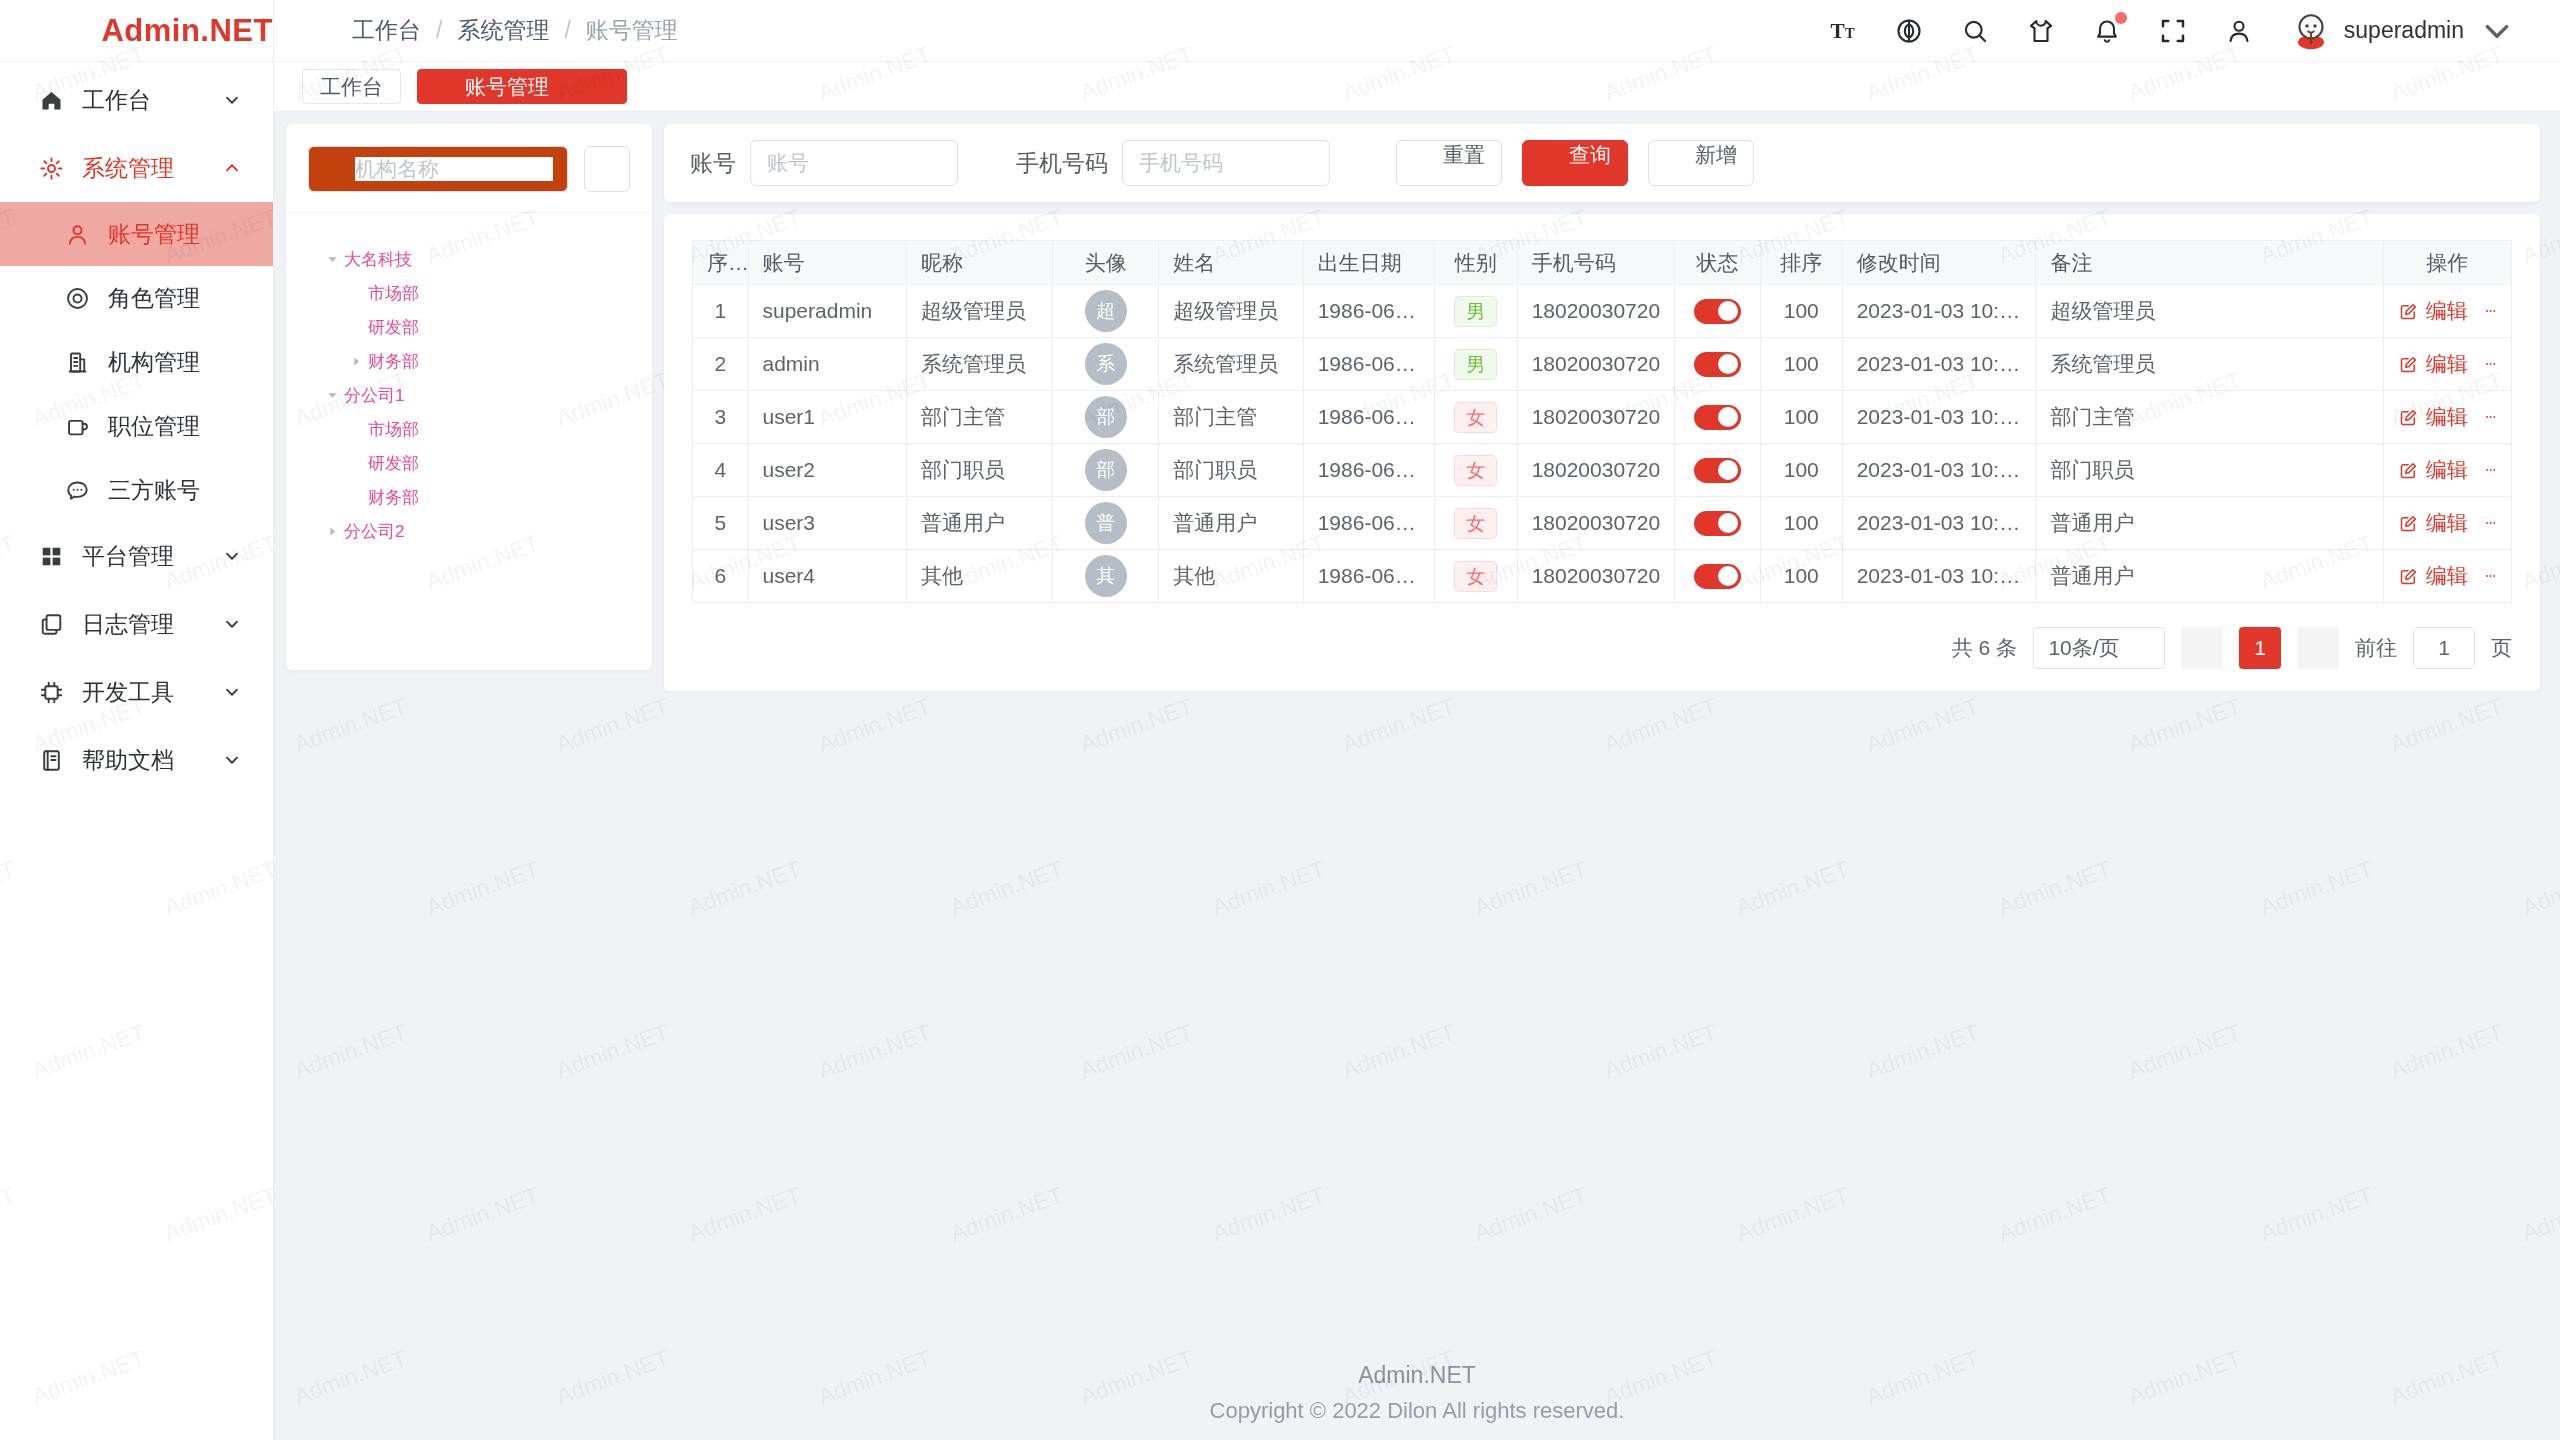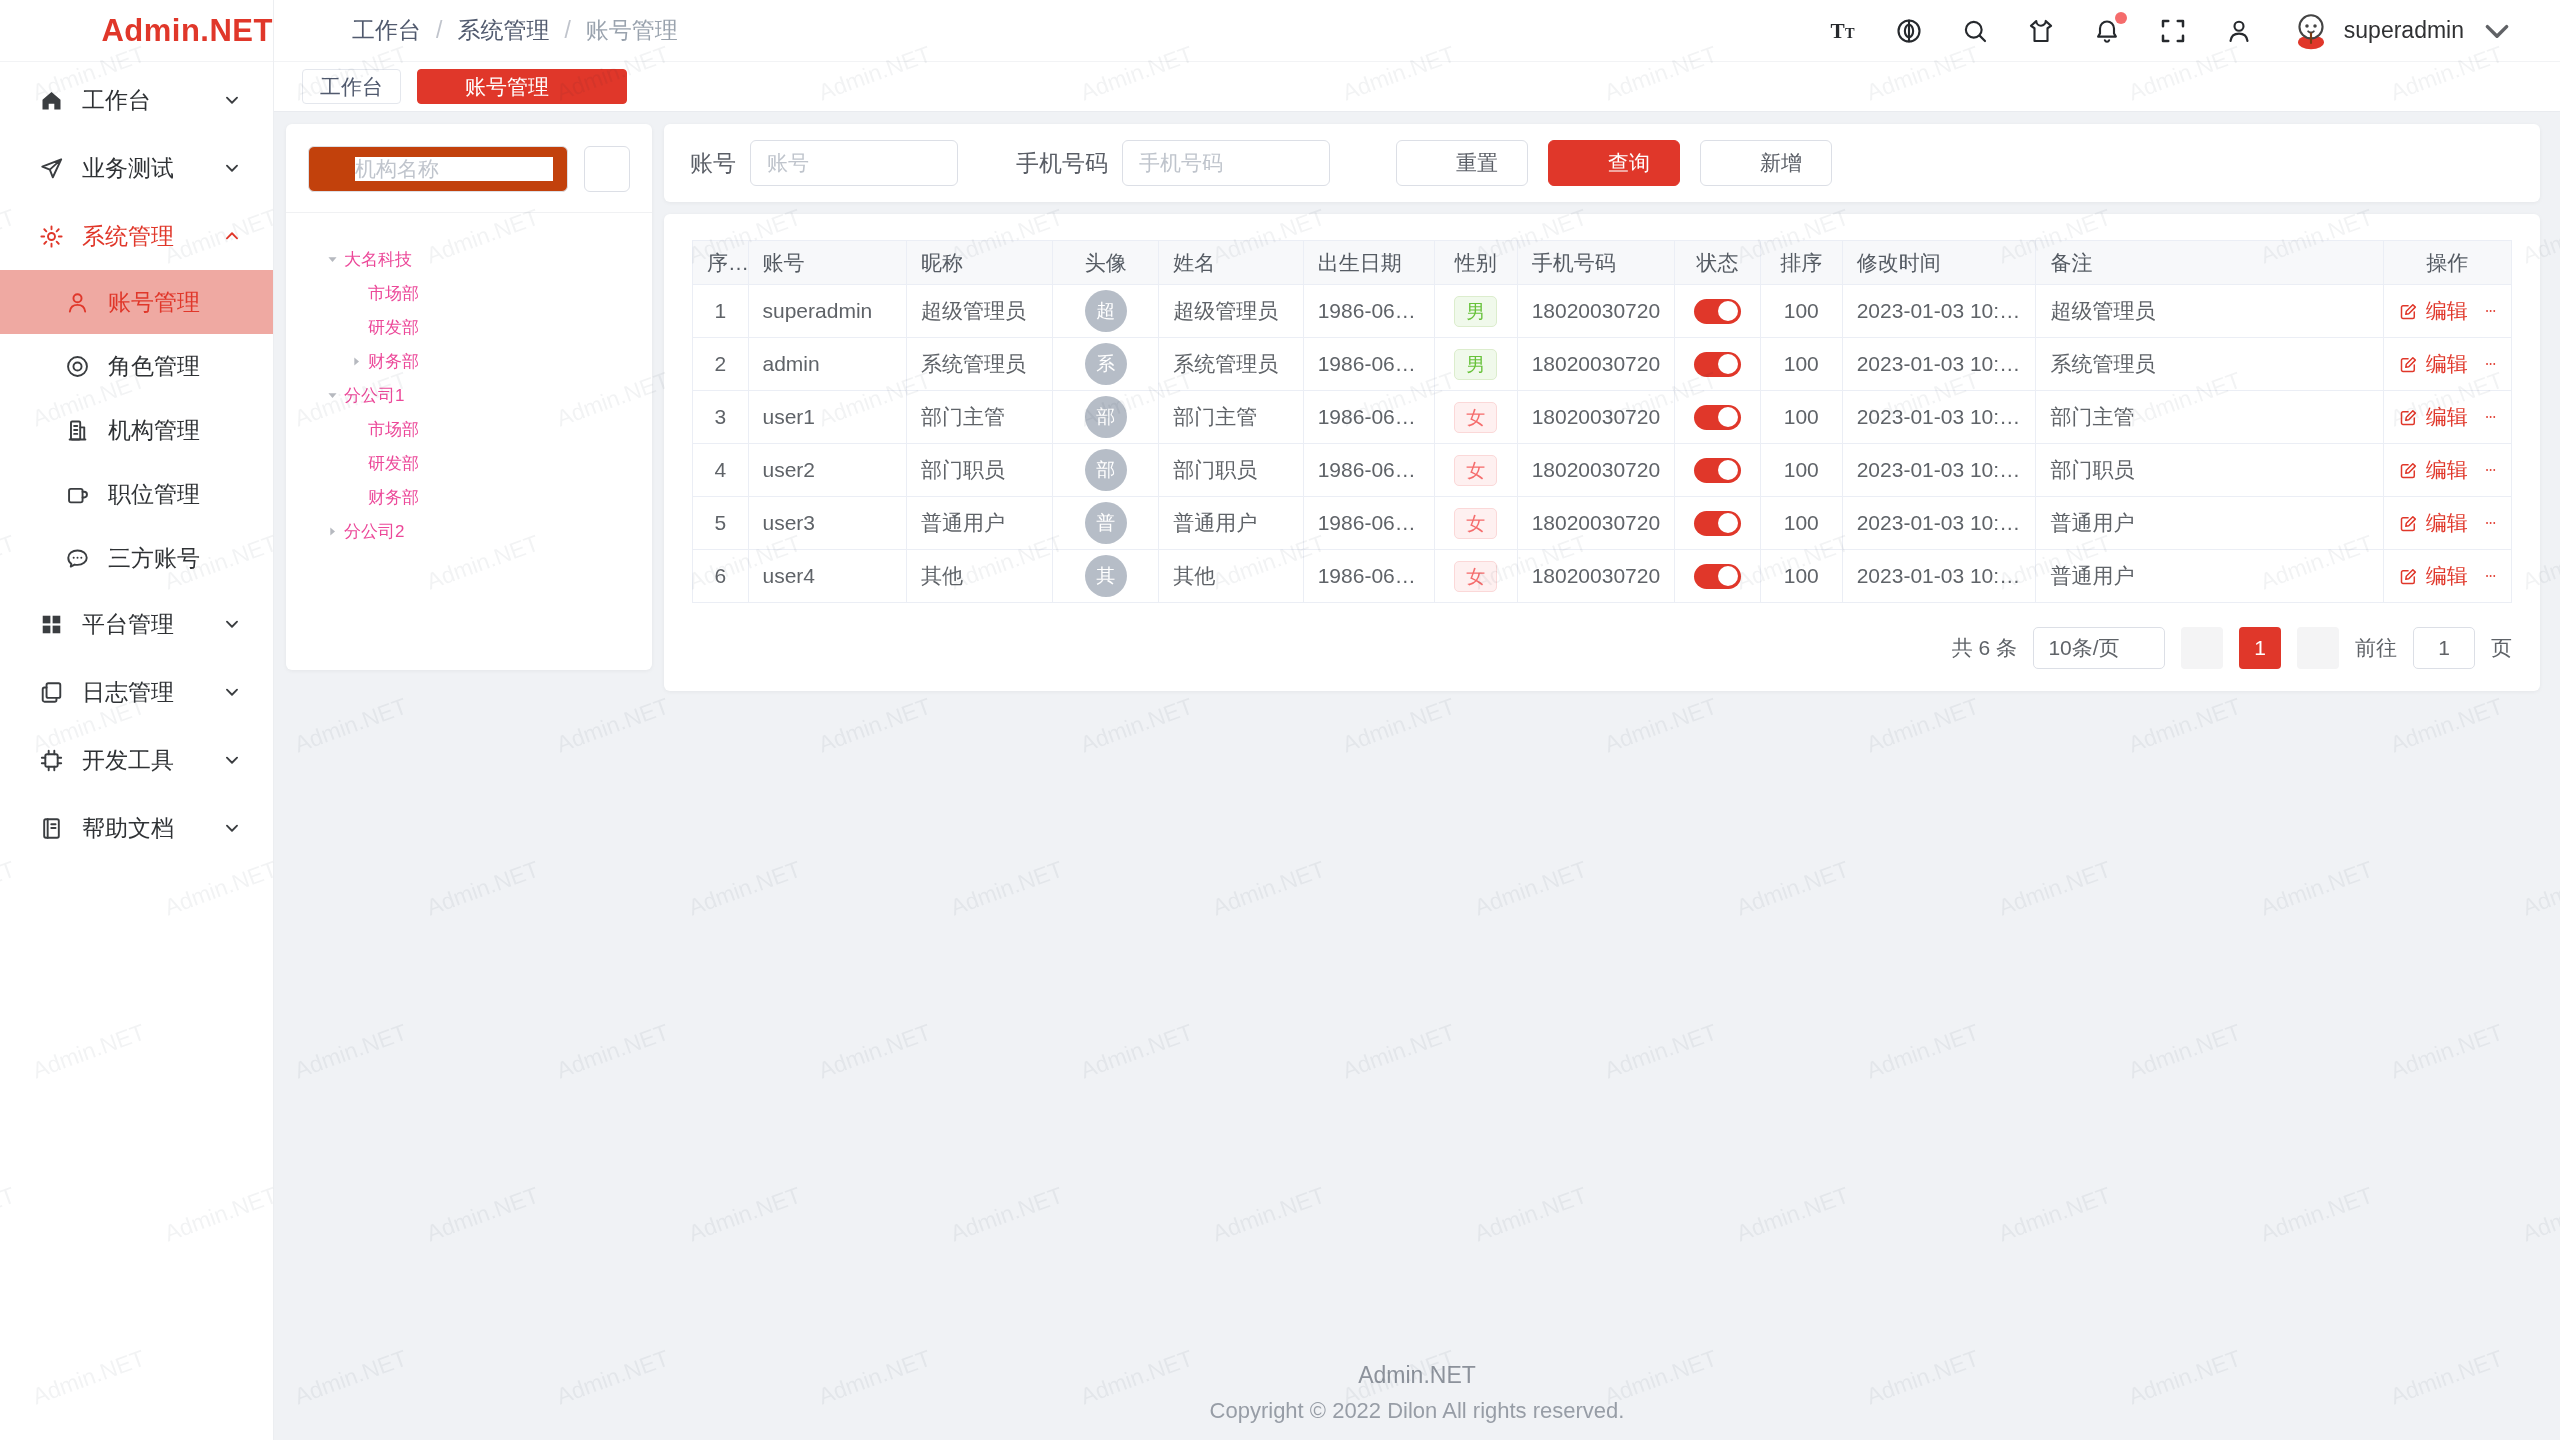--- a/index.html
+++ b/index.html
@@ -63,21 +63,21 @@
   .tree-caret{width:24px;height:24px;display:inline-flex;align-items:center;justify-content:center;color:#b6b9bf;flex:none}
   .tree-caret svg{width:15px;height:15px}
   .tree-node.lvl0{padding-left:12px}
   .tree-node.lvl1{padding-left:36px}
 
   .right-col{flex:1;display:flex;flex-direction:column;gap:12px;min-width:0}
   .form-card{height:78px;display:flex;align-items:center;padding:0 26px}
   .f-label{font-size:23px;color:#5a5e66;margin-right:14px;white-space:nowrap}
   .f-input{width:208px;height:46px;border:1px solid #dcdfe6;border-radius:6px;padding:0 16px;font-size:21px;color:#606266;outline:none;font-family:inherit}
   .gap-a{width:58px}.gap-b{width:66px}
-  .btn{height:46px;display:inline-flex;align-items:center;gap:9px;padding:0 29px;border:1px solid #dcdfe6;border-radius:6px;
+  .btn{height:46px;display:inline-flex;gap:9px;padding:0 16px;border:1px solid #dcdfe6;border-radius:6px;
     background:#fff;font-size:21px;color:#5a5e66;cursor:pointer;font-family:Liberation Mono, monospace;white-space:nowrap}
   .btn .icn{width:21px;height:21px}
   .btn.primary{background:#e0372a;border-color:#e0372a;color:#fff}
   .btn+.btn{margin-left:20px}
 
   .table-card{padding:26px 28px 22px}
   table{width:100%;border-collapse:collapse;table-layout:fixed;font-size:21px;color:#5f6368}
   th,td{border:1px solid #ebeef5;padding:0 14px;overflow:hidden;white-space:nowrap;text-overflow:ellipsis}
   thead th{height:44px;background:#f7f8fa;color:#555b63;font-weight:500;text-align:left}
   tbody td{height:53px;background:#fff}
@@ -123,33 +123,20 @@
       <span class="logo-text">Admin.NET</span>
     </div>
     <nav class="menu">
         <div class="menu-item">
           <span class="icn ">
             <svg viewBox="0 0 24 24" fill="none" stroke="currentColor" stroke-width="1.7" stroke-linecap="round" stroke-linejoin="round">
               <path d="M4 11.3 12 4.5l8 6.8V20h-5.5v-5.2h-5V20H4z" fill="currentColor" stroke="none"></path>
             </svg>
           </span>
           <span class="mi-label">工作台</span>
-          <span class="icn mi-chevron">
-            <svg viewBox="0 0 24 24" fill="none" stroke="currentColor" stroke-width="1.7" stroke-linecap="round" stroke-linejoin="round">
-              <path d="M6.5 9.5 12 15l5.5-5.5" stroke-width="2"></path>
-            </svg>
-          </span>
-        </div>
-        <div class="menu-item">
-          <span class="icn ">
-            <svg viewBox="0 0 24 24" fill="none" stroke="currentColor" stroke-width="1.7" stroke-linecap="round" stroke-linejoin="round">
-              <path d="M20.6 3.9 3.8 10.3l6.7 2.7 2.7 6.8zM20.6 3.9 10.5 13"></path>
-            </svg>
-          </span>
-          <span class="mi-label">业务测试</span>
           <span class="icn mi-chevron">
             <svg viewBox="0 0 24 24" fill="none" stroke="currentColor" stroke-width="1.7" stroke-linecap="round" stroke-linejoin="round">
               <path d="M6.5 9.5 12 15l5.5-5.5" stroke-width="2"></path>
             </svg>
           </span>
         </div>
         <div class="menu-item active-parent">
           <span class="icn ">
             <svg viewBox="0 0 24 24" fill="none" stroke="currentColor" stroke-width="1.7" stroke-linecap="round" stroke-linejoin="round">
               <circle cx="12" cy="12" r="3.1"></circle>

